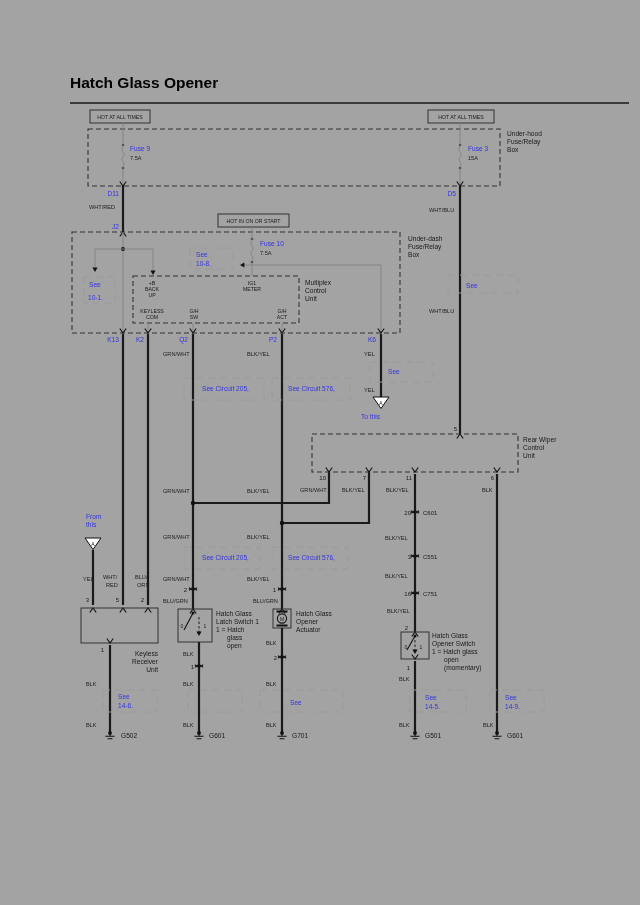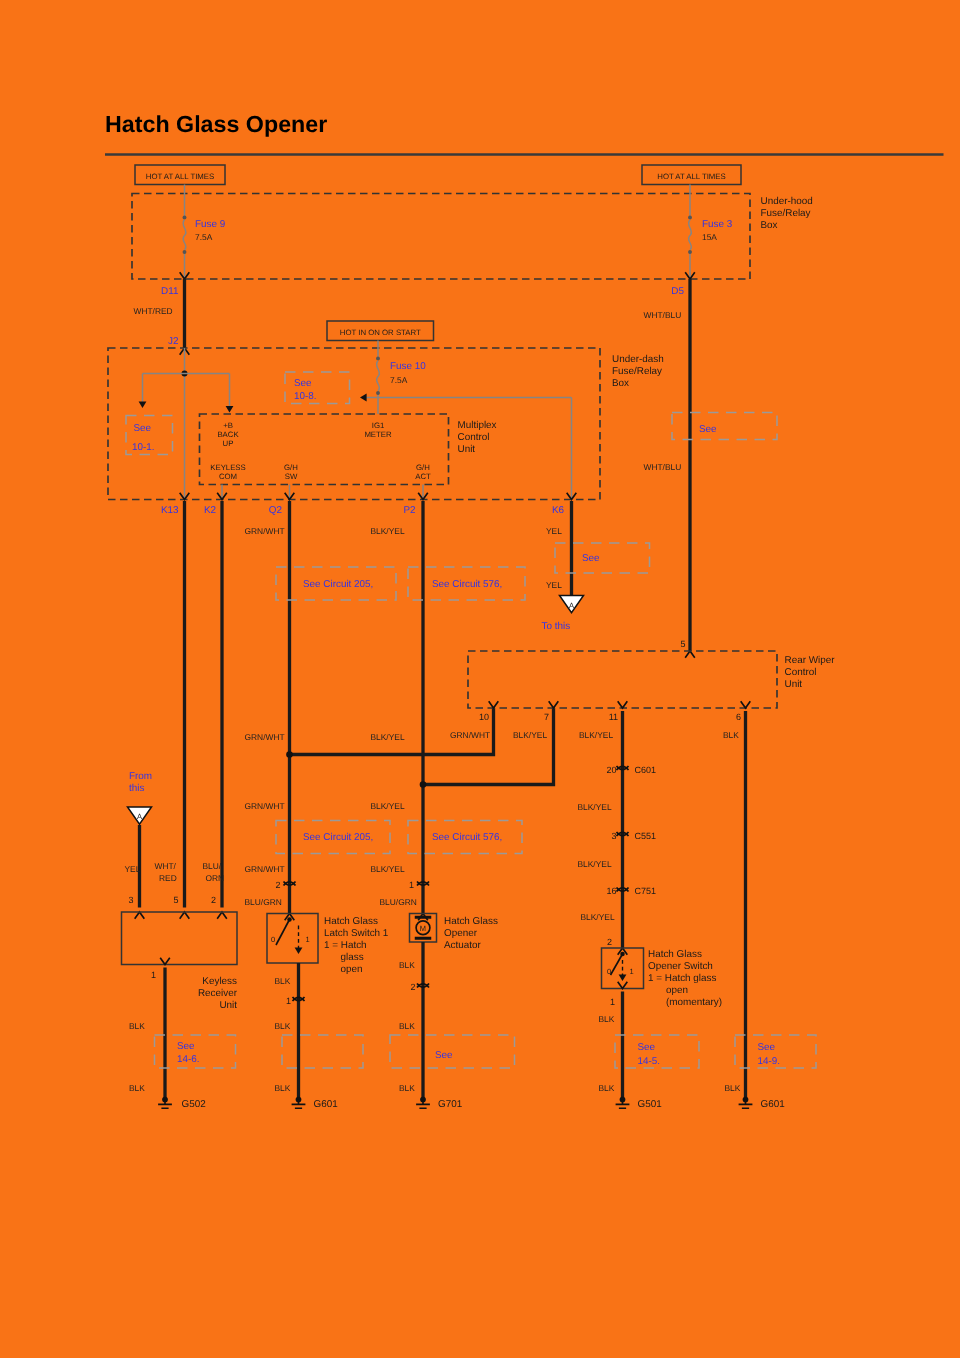--- a/index.html
+++ b/index.html
@@ -1,16 +1,16 @@
 <!DOCTYPE html>
 <html style="--link: #3434e4;"><head>
 <meta charset="utf-8">
 <style>
   html,body{margin:0;padding:0;background:#ffffff;}
-  .page{position:relative;width:640px;height:905px;background:#f97316;overflow:hidden;}
+  .page{position:relative;width:640px;height:905px;background:#a3a3a3;overflow:hidden;}
   svg{font-family:"Liberation Sans", sans-serif;}
   text{fill:#1a1a1a;}
   .ttl{font-size:15.5px;font-weight:bold;fill:#000;}
   .t5{font-size:5px;}
   .t52{font-size:5.2px;}
   .t55{font-size:5.6px;fill:#222;}
   .t6{font-size:6px;}
   .t65{font-size:6.6px;}
   .blue{fill:var(--link,#3434e4);}
   .wire{stroke:#1a1a1a;stroke-width:2.2;fill:none;}

